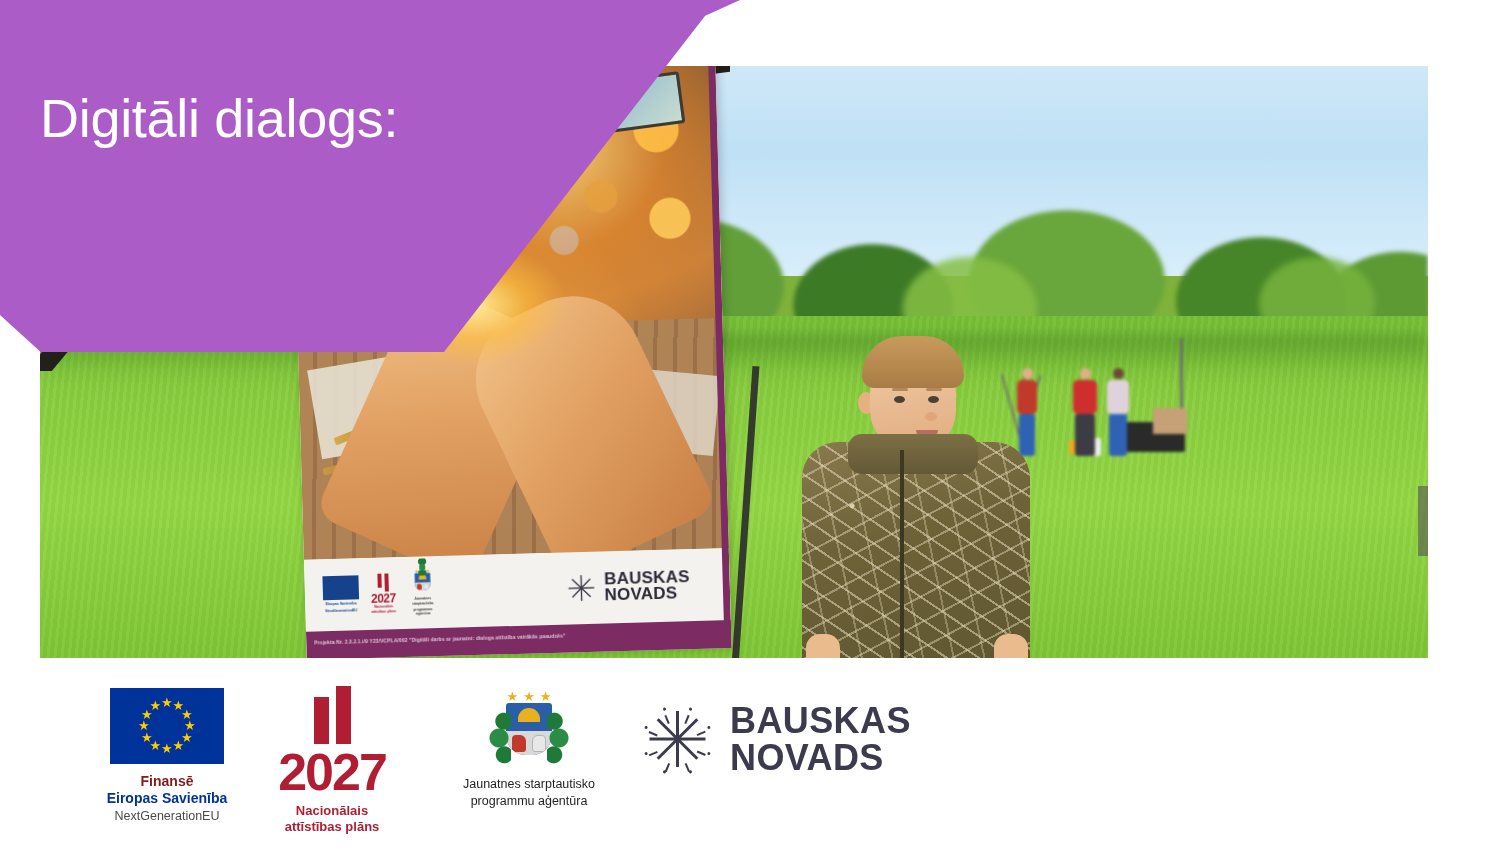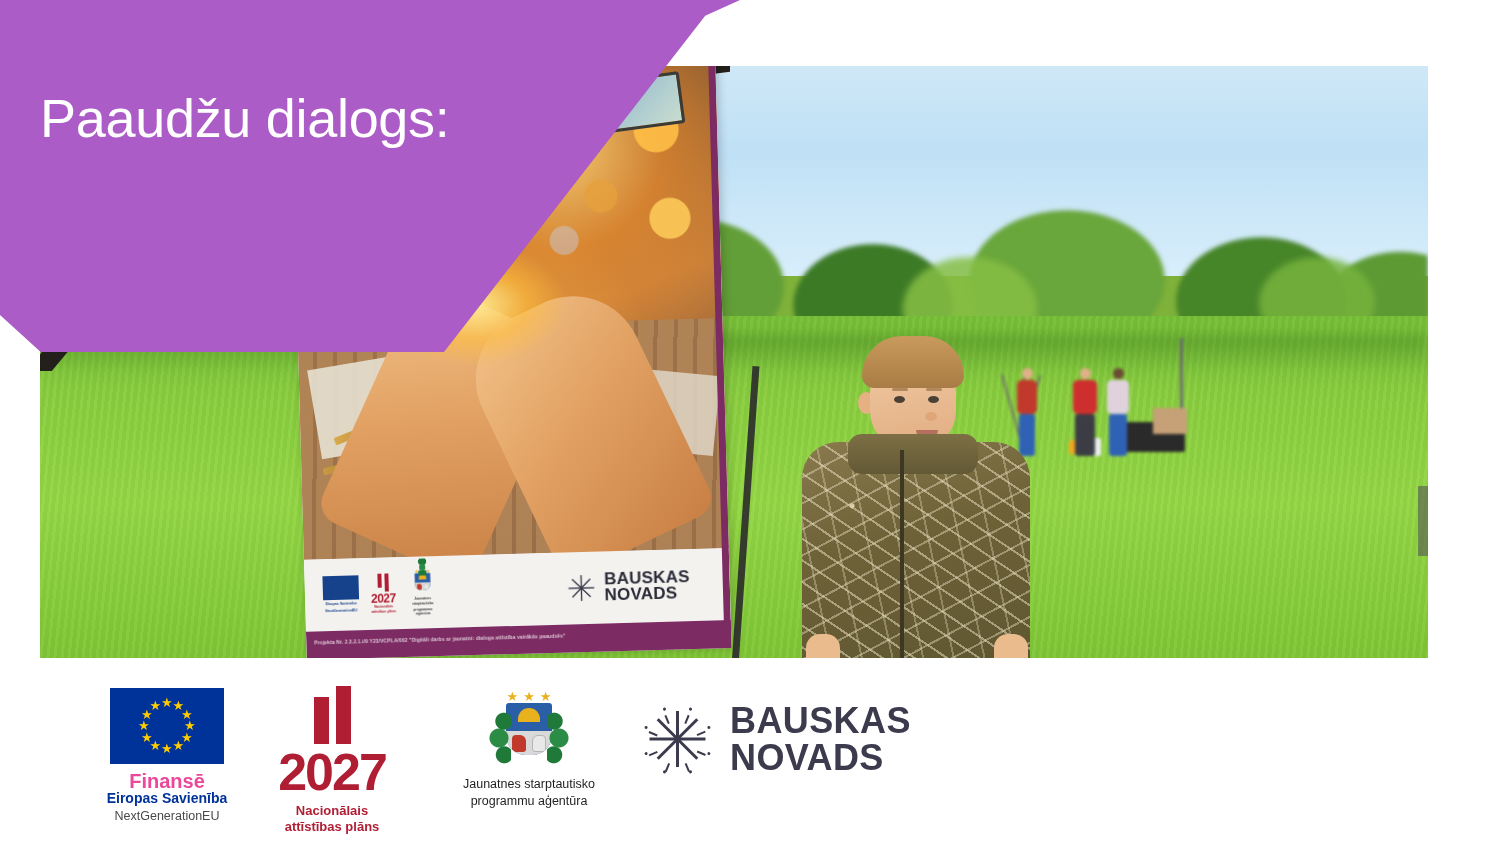--- a/index.html
+++ b/index.html
@@ -263,21 +263,21 @@
     position:absolute; left:0; top:676px; width:1500px; height:184px;
     display:flex; align-items:flex-start; padding-left:92px; gap:0;
   }
   .logo{ position:relative; }
 
   
   .eu{ width:150px; padding-top:12px; }
   .flag{
     width:114px; height:76px; background:#003399; margin:0 auto; position:relative;
   }
-  .eu-l1{ margin-top:9px; text-align:center; font-size:20px; font-weight:bold; color:#ec4899; line-height:17px;}
+  .eu-l1{ margin-top:9px; text-align:center; font-size:14px; font-weight:bold; color:#7f1d1d; line-height:17px;}
   .eu-l2{ text-align:center; font-size:14px; font-weight:bold; color:#003399; line-height:17px;}
   .eu-l3{ text-align:center; font-size:12.5px; color:#4a4a4a; line-height:16px; margin-top:1px;}
 
   
   .nap{ width:160px; padding-top:10px; margin-left:10px; text-align:center;}
   .nap-bars{ display:flex; gap:7px; justify-content:center; align-items:flex-end; height:58px; }
   .nap-bars i{ display:block; width:15px; background:#b01e34; }
   .nap-bars i:nth-child(1){ height:47px; }
   .nap-bars i:nth-child(2){ height:58px; }
   .nap-year{ font-size:52px; font-weight:bold; color:#b01e34; line-height:52px; letter-spacing:-2px; margin-top:2px;}
@@ -453,21 +453,21 @@
       <div class="c-brow r"></div>
       <div class="c-eye l"></div>
       <div class="c-eye r"></div>
       <div class="c-nose"></div>
       <div class="c-mouth"></div>
     </div>
   </div>
 
   <div class="purple"></div>
   <div class="title">
-    <div>Paaudžu dialogs:</div>
+    <div>Digitāli dialogs:</div>
   </div>
 
   <div class="logobar">
 
     <div class="logo eu">
       <div class="flag" id="eu-flag">
           <span style="position: absolute; color: rgb(255, 204, 0); font-size: 13px; line-height: 13px; left: 51px; top: 8px;">★</span>
           <span style="position: absolute; color: rgb(255, 204, 0); font-size: 13px; line-height: 13px; left: 62.5px; top: 11.0814px;">★</span>
           <span style="position: absolute; color: rgb(255, 204, 0); font-size: 13px; line-height: 13px; left: 70.9186px; top: 19.5px;">★</span>
           <span style="position: absolute; color: rgb(255, 204, 0); font-size: 13px; line-height: 13px; left: 74px; top: 31px;">★</span>

